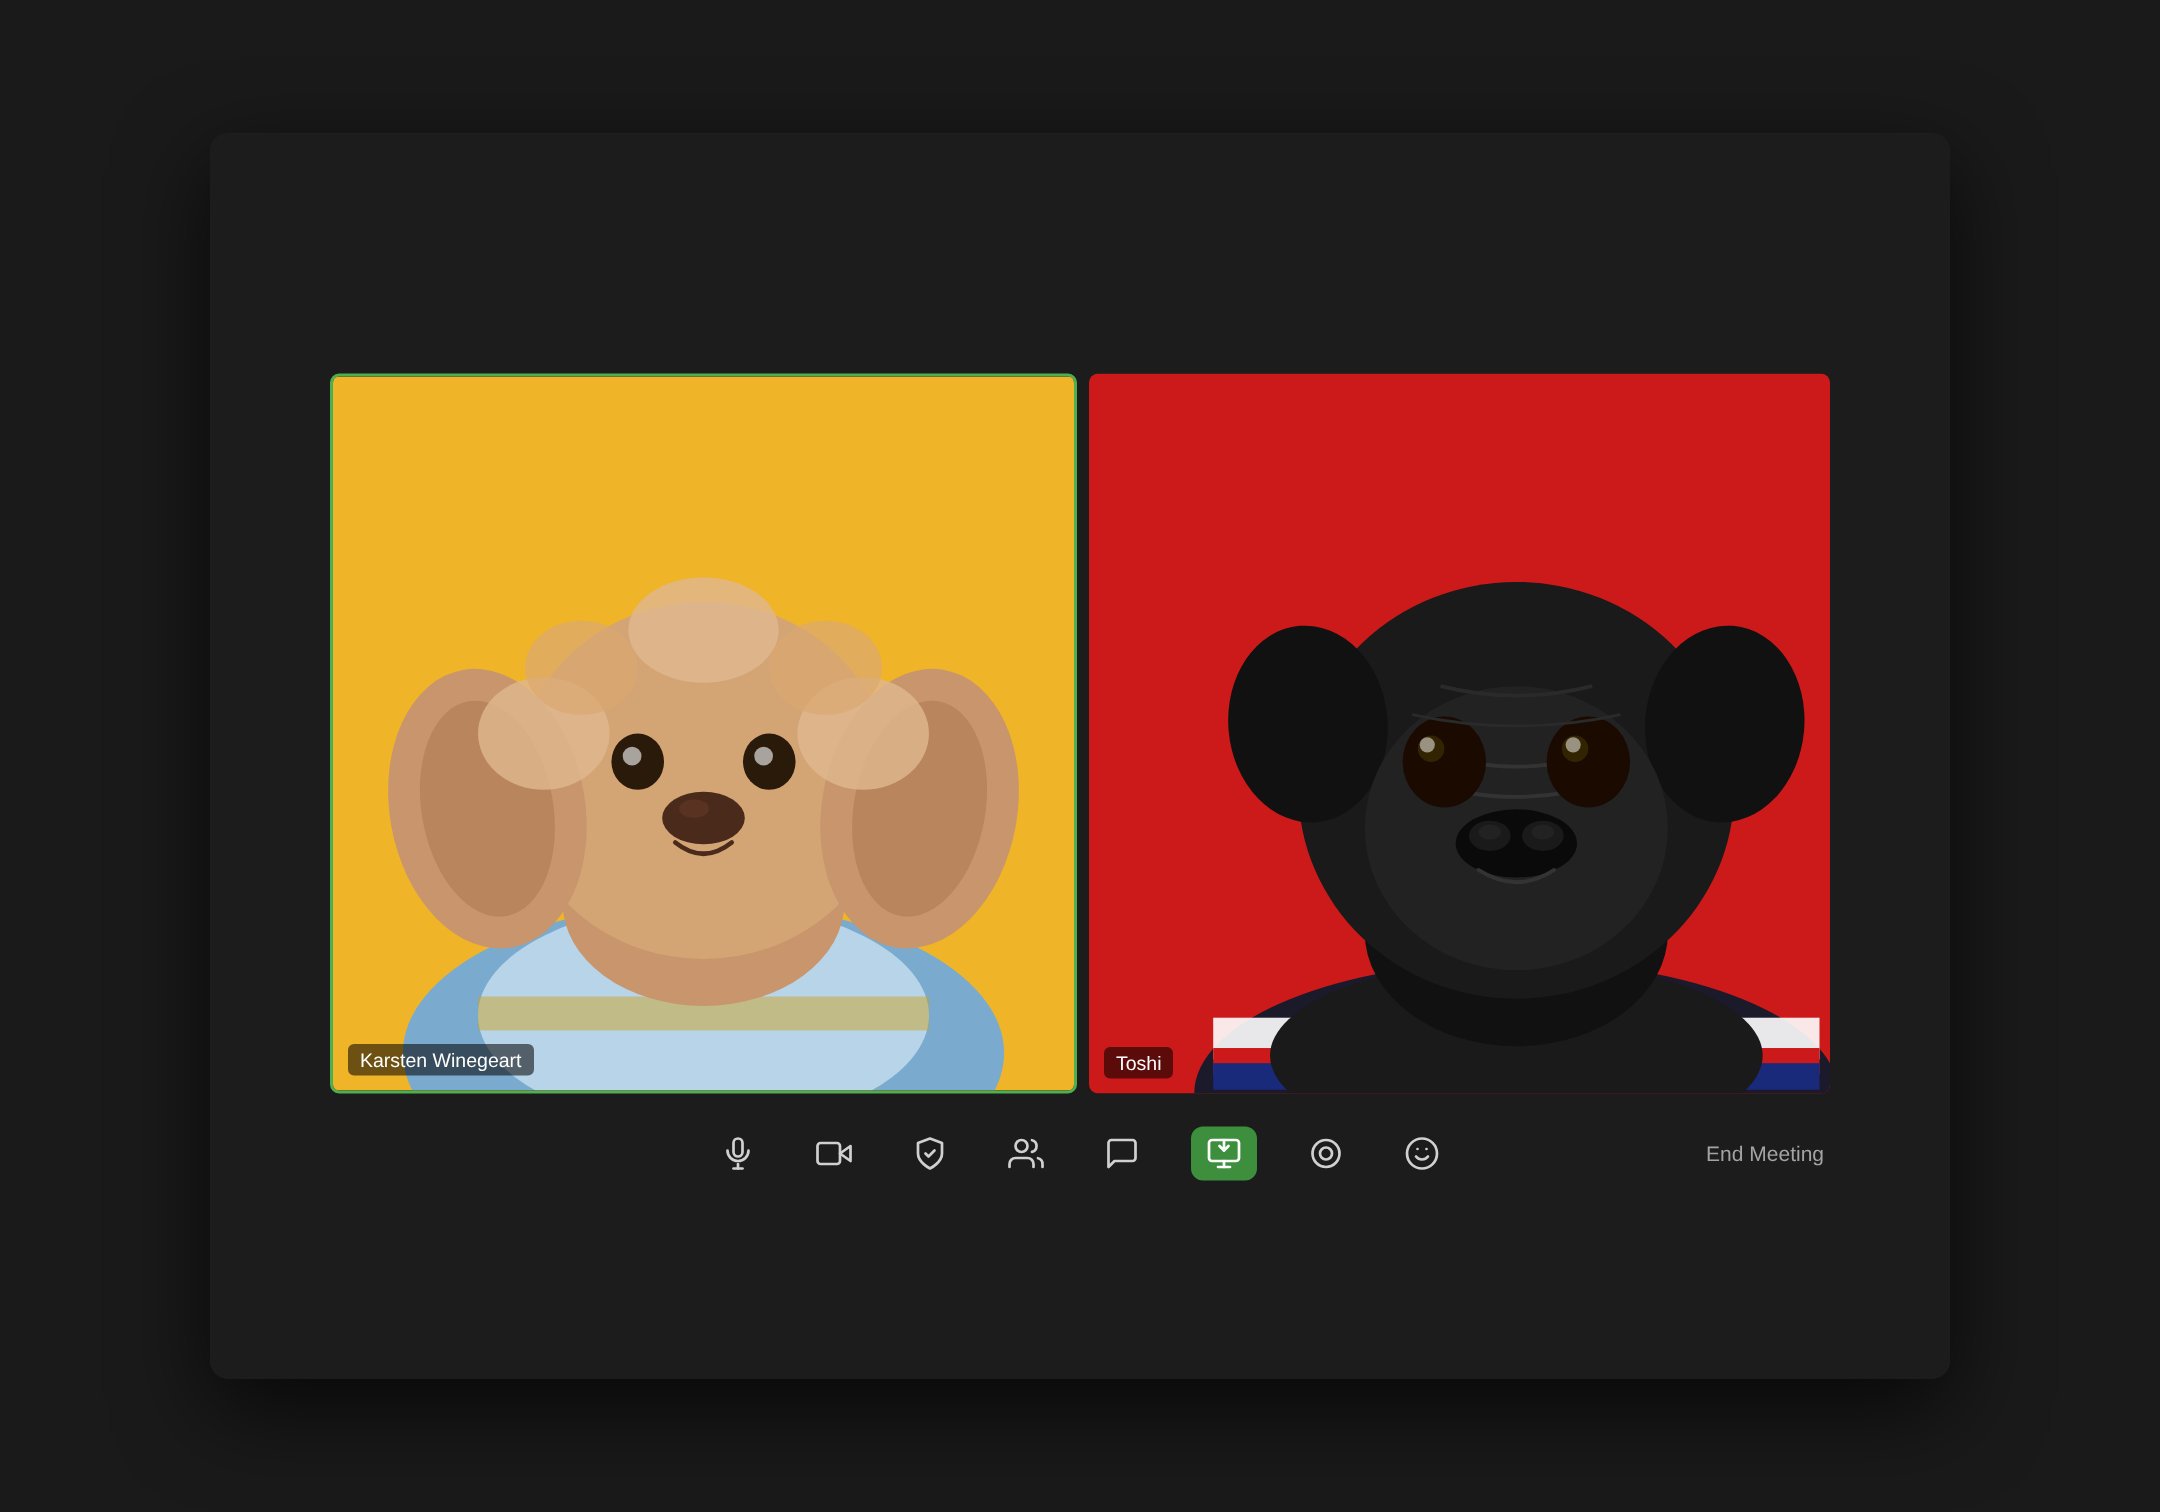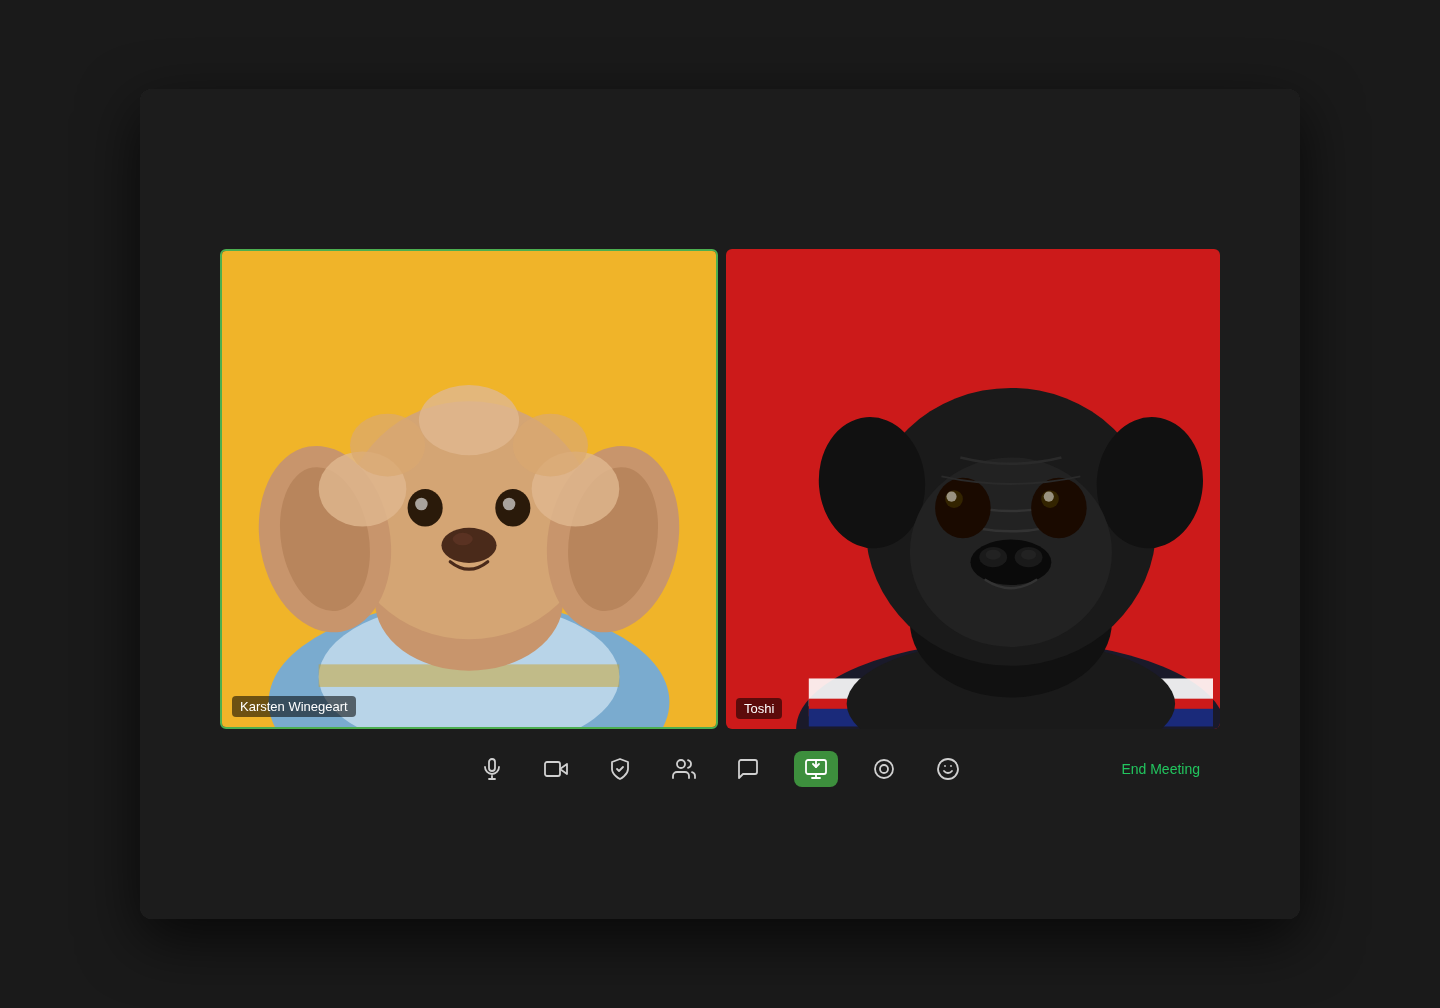--- a/index.html
+++ b/index.html
@@ -149,22 +149,22 @@
 
     .tool-btn-share {
       background: #3d8f3d;
       border-radius: 8px;
       padding: 6px 10px;
       color: #fff;
     }
 
     .end-meeting-btn {
       position: absolute;
-      right: 20px;
-      color: #22c55e;
+      right: 4px;
+      color: #a3a3a3;
       font-size: 14px;
       font-weight: 500;
       background: none;
       border: none;
       cursor: pointer;
     }
 
     .spacer-top {
       flex: 1;
       min-height: 30px;

